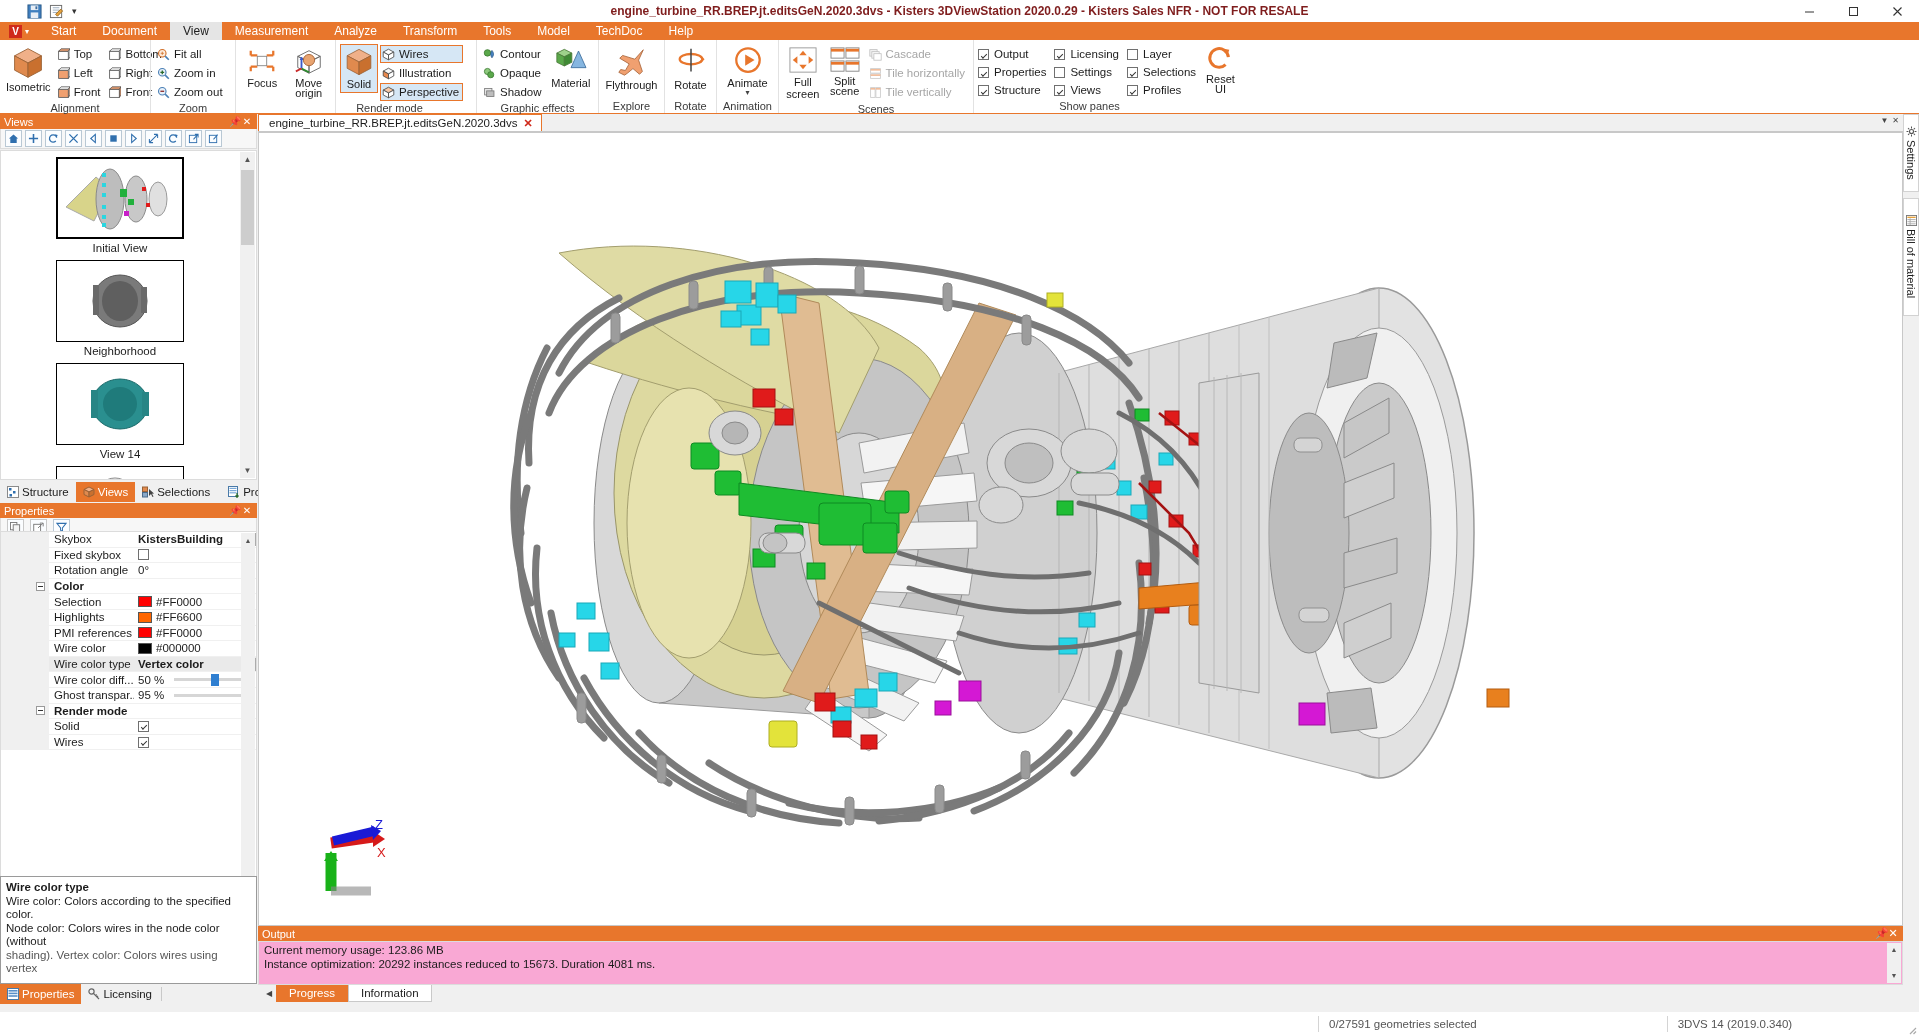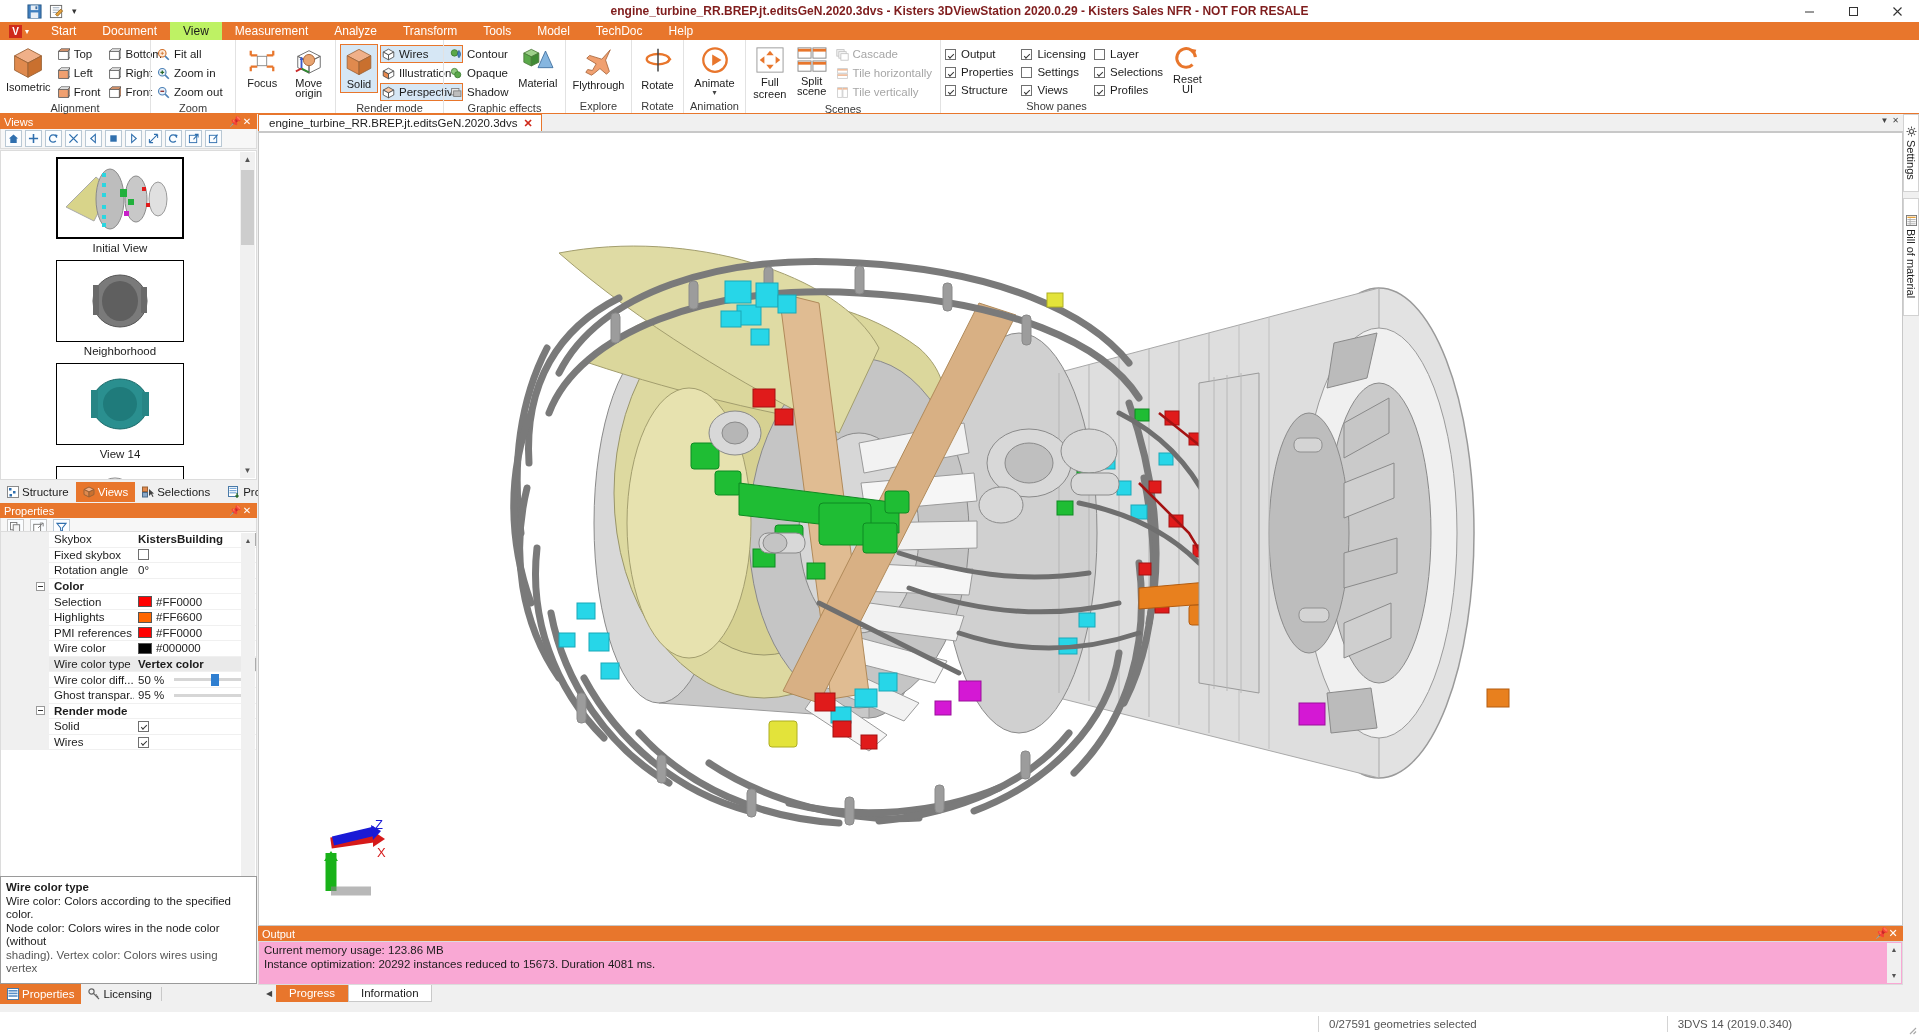--- a/index.html
+++ b/index.html
@@ -40,21 +40,21 @@
     width:38px; display:flex; align-items:center; justify-content:center; gap:3px;
     background:#e8762c;
   }
   .app-btn .vbox { width:13px;height:13px;background:#cf2a1b;color:#fff;font-weight:bold;font-size:10px;
     display:flex;align-items:center;justify-content:center; }
   .app-btn .ac { color:#fff; font-size:8px; }
   .rtab {
     padding:0 13px; display:flex; align-items:center; color:#fff; font-size:12px;
     white-space:nowrap; cursor:default;
   }
-  .rtab.active { background:#bef264; color:#1c1c1c; }
+  .rtab.active { background:#e5e5e5; color:#1c1c1c; }
 
   
   .ribbon {
     position:absolute; left:0; top:40px; width:1919px; height:74px;
     background:#ffffff; border-bottom:1px solid #e8762c;
     display:flex; align-items:stretch;
   }
   .rgroup { display:flex; flex-direction:column; position:relative; padding:2px 4px 0 4px; }
   .rgroup + .rgroup { border-left:1px solid #e2e2e2; }
   .rgroup-body { flex:1; display:flex; align-items:flex-start; gap:2px; padding-top:2px;}
@@ -414,21 +414,21 @@
                 <path d="M1.5 5 L8 8.5 L8 14.5 L1.5 11 Z" fill="#fff" stroke="#444"></path>
                 <path d="M14.5 5 L8 8.5 L8 14.5 L14.5 11 Z" fill="#fff" stroke="#444"></path>
               </svg>
             <span>Perspective</span>
           </div>
         </div>
       </div>
       <div class="rgroup-title">Render mode</div>
     </div>
 
-    <div class="rgroup" style="width:122px;">
+    <div class="rgroup" style="width:122px;margin-left:33px;">
       <div class="rgroup-body">
         <div class="smallcol">
           <div class="smallbtn">
             <svg width="13" height="13" viewBox="0 0 16 16">
                 <circle cx="5.5" cy="6" r="4" fill="#5aa84a" stroke="#3a7a30"></circle>
                 <path d="M11 3 C13.5 6 13.5 9 11 12 C9 9.5 9 5.5 11 3 Z" fill="#4a86c8" stroke="#2a5a88"></path>
               </svg>
             <span>Contour</span>
           </div>
           <div class="smallbtn">

